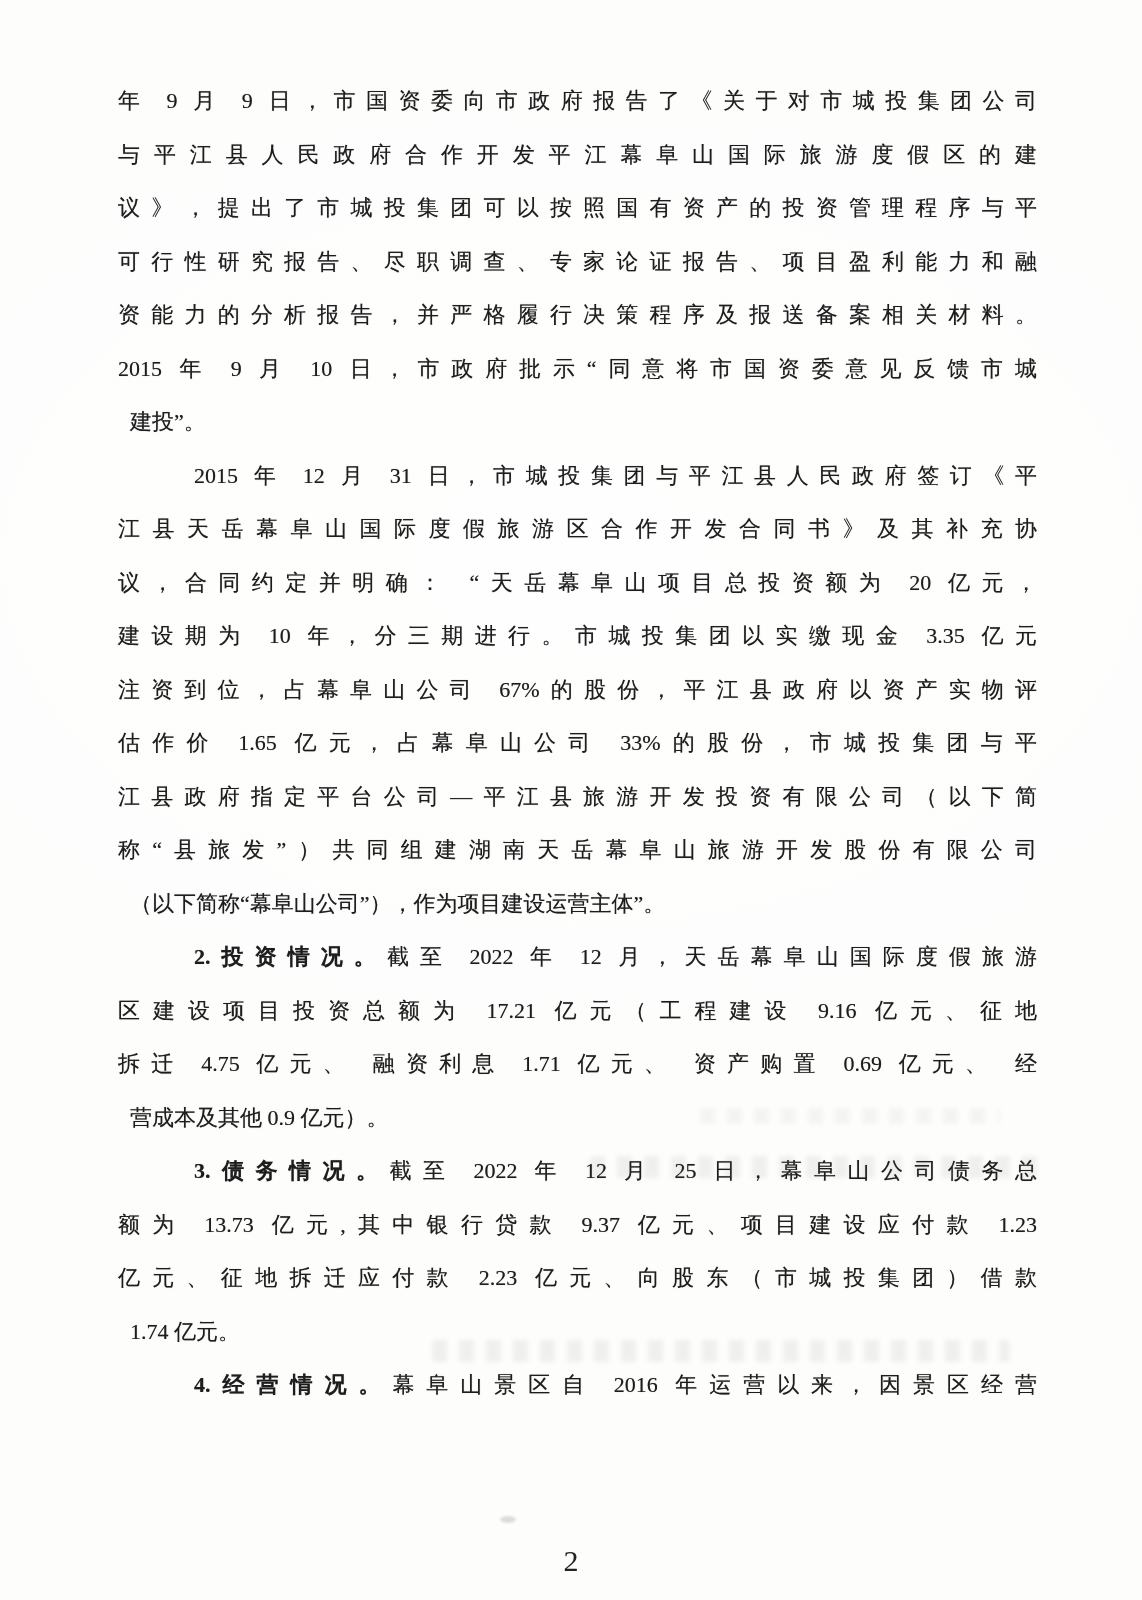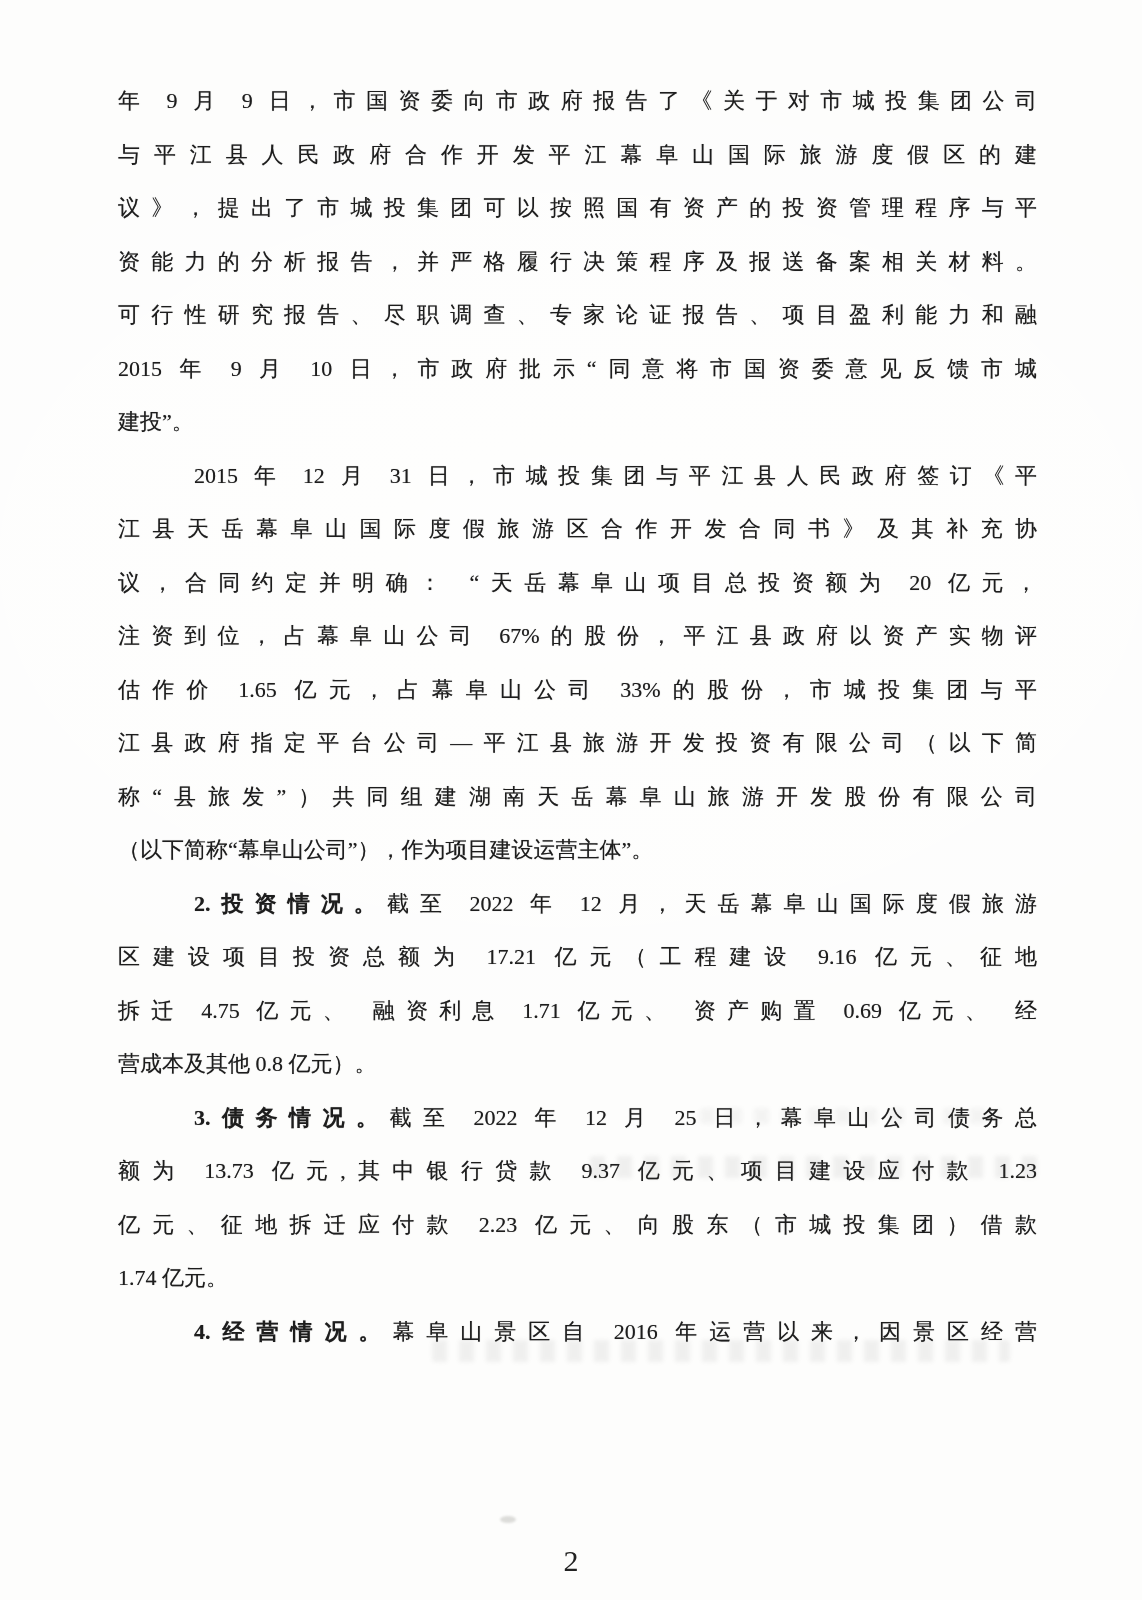--- a/index.html
+++ b/index.html
@@ -33,20 +33,21 @@
     line-height: 53.5px;
     height: 53.5px;
     text-align: justify;
     text-align-last: justify;
     text-justify: inter-character;
     text-shadow: 0 0 0.7px rgba(25, 25, 25, 0.55);
     font-family: Liberation Serif, serif;
   }
   .line.end {
     text-align-last: left;
+    margin-left: 12px;
   }
   .line.indent {
     padding-left: 76px;
   }
   .lead {
     font-weight: bold;
   }
   .footer {
     position: absolute;
     top: 1544px;
@@ -78,36 +79,37 @@
   }
 </style>
 </head>
 <body>
 
 <div class="paper">
   <div class="textblock" id="lines">
       <div class="line">年 9 月 9 日，市国资委向市政府报告了《关于对市城投集团公司</div>
       <div class="line">与平江县人民政府合作开发平江幕阜山国际旅游度假区的建</div>
       <div class="line">议》，提出了市城投集团可以按照国有资产的投资管理程序与平</div>
+      <div class="line">可行性研究报告、尽职调查、专家论证报告、项目盈利能力和融</div>
       <div class="line">资能力的分析报告，并严格履行决策程序及报送备案相关材料。</div>
-      <div class="line">可行性研究报告、尽职调查、专家论证报告、项目盈利能力和融</div>
       <div class="line">2015 年 9 月 10 日，市政府批示“同意将市国资委意见反馈市城</div>
       <div class="line end">建投”。</div>
       <div class="line indent">2015 年 12 月 31 日，市城投集团与平江县人民政府签订《平</div>
       <div class="line">江县天岳幕阜山国际度假旅游区合作开发合同书》及其补充协</div>
       <div class="line">议，合同约定并明确： “天岳幕阜山项目总投资额为 20 亿元，</div>
+      <div class="line">建设期为 10 年，分三期进行。市城投集团以实缴现金 3.35 亿元</div>
       <div class="line">注资到位，占幕阜山公司 67%的股份，平江县政府以资产实物评</div>
       <div class="line">估作价 1.65 亿元，占幕阜山公司 33%的股份，市城投集团与平</div>
       <div class="line">江县政府指定平台公司—平江县旅游开发投资有限公司（以下简</div>
       <div class="line">称“县旅发”）共同组建湖南天岳幕阜山旅游开发股份有限公司</div>
       <div class="line end">（以下简称“幕阜山公司”），作为项目建设运营主体”。</div>
       <div class="line indent"><span class="lead">2.投资情况。</span>截至 2022 年 12 月，天岳幕阜山国际度假旅游</div>
       <div class="line">区建设项目投资总额为 17.21 亿元（工程建设 9.16 亿元、征地</div>
       <div class="line">拆迁 4.75 亿元、 融资利息 1.71 亿元、 资产购置 0.69 亿元、 经</div>
-      <div class="line end">营成本及其他 0.8 亿元）。</div>
+      <div class="line end">营成本及其他 0.9 亿元）。</div>
       <div class="line indent"><span class="lead">3.债务情况。</span>截至 2022 年 12 月 25 日，幕阜山公司债务总</div>
       <div class="line">额为 13.73 亿元,其中银行贷款 9.37 亿元、项目建设应付款 1.23</div>
       <div class="line">亿元、征地拆迁应付款 2.23 亿元、向股东（市城投集团）借款</div>
       <div class="line end">1.74 亿元。</div>
       <div class="line indent"><span class="lead">4.经营情况。</span>幕阜山景区自 2016 年运营以来，因景区经营</div>
     </div>
 
   <div class="smudge s3"></div>
   <div class="smudge s1"></div>
   <div class="smudge s2"></div>

